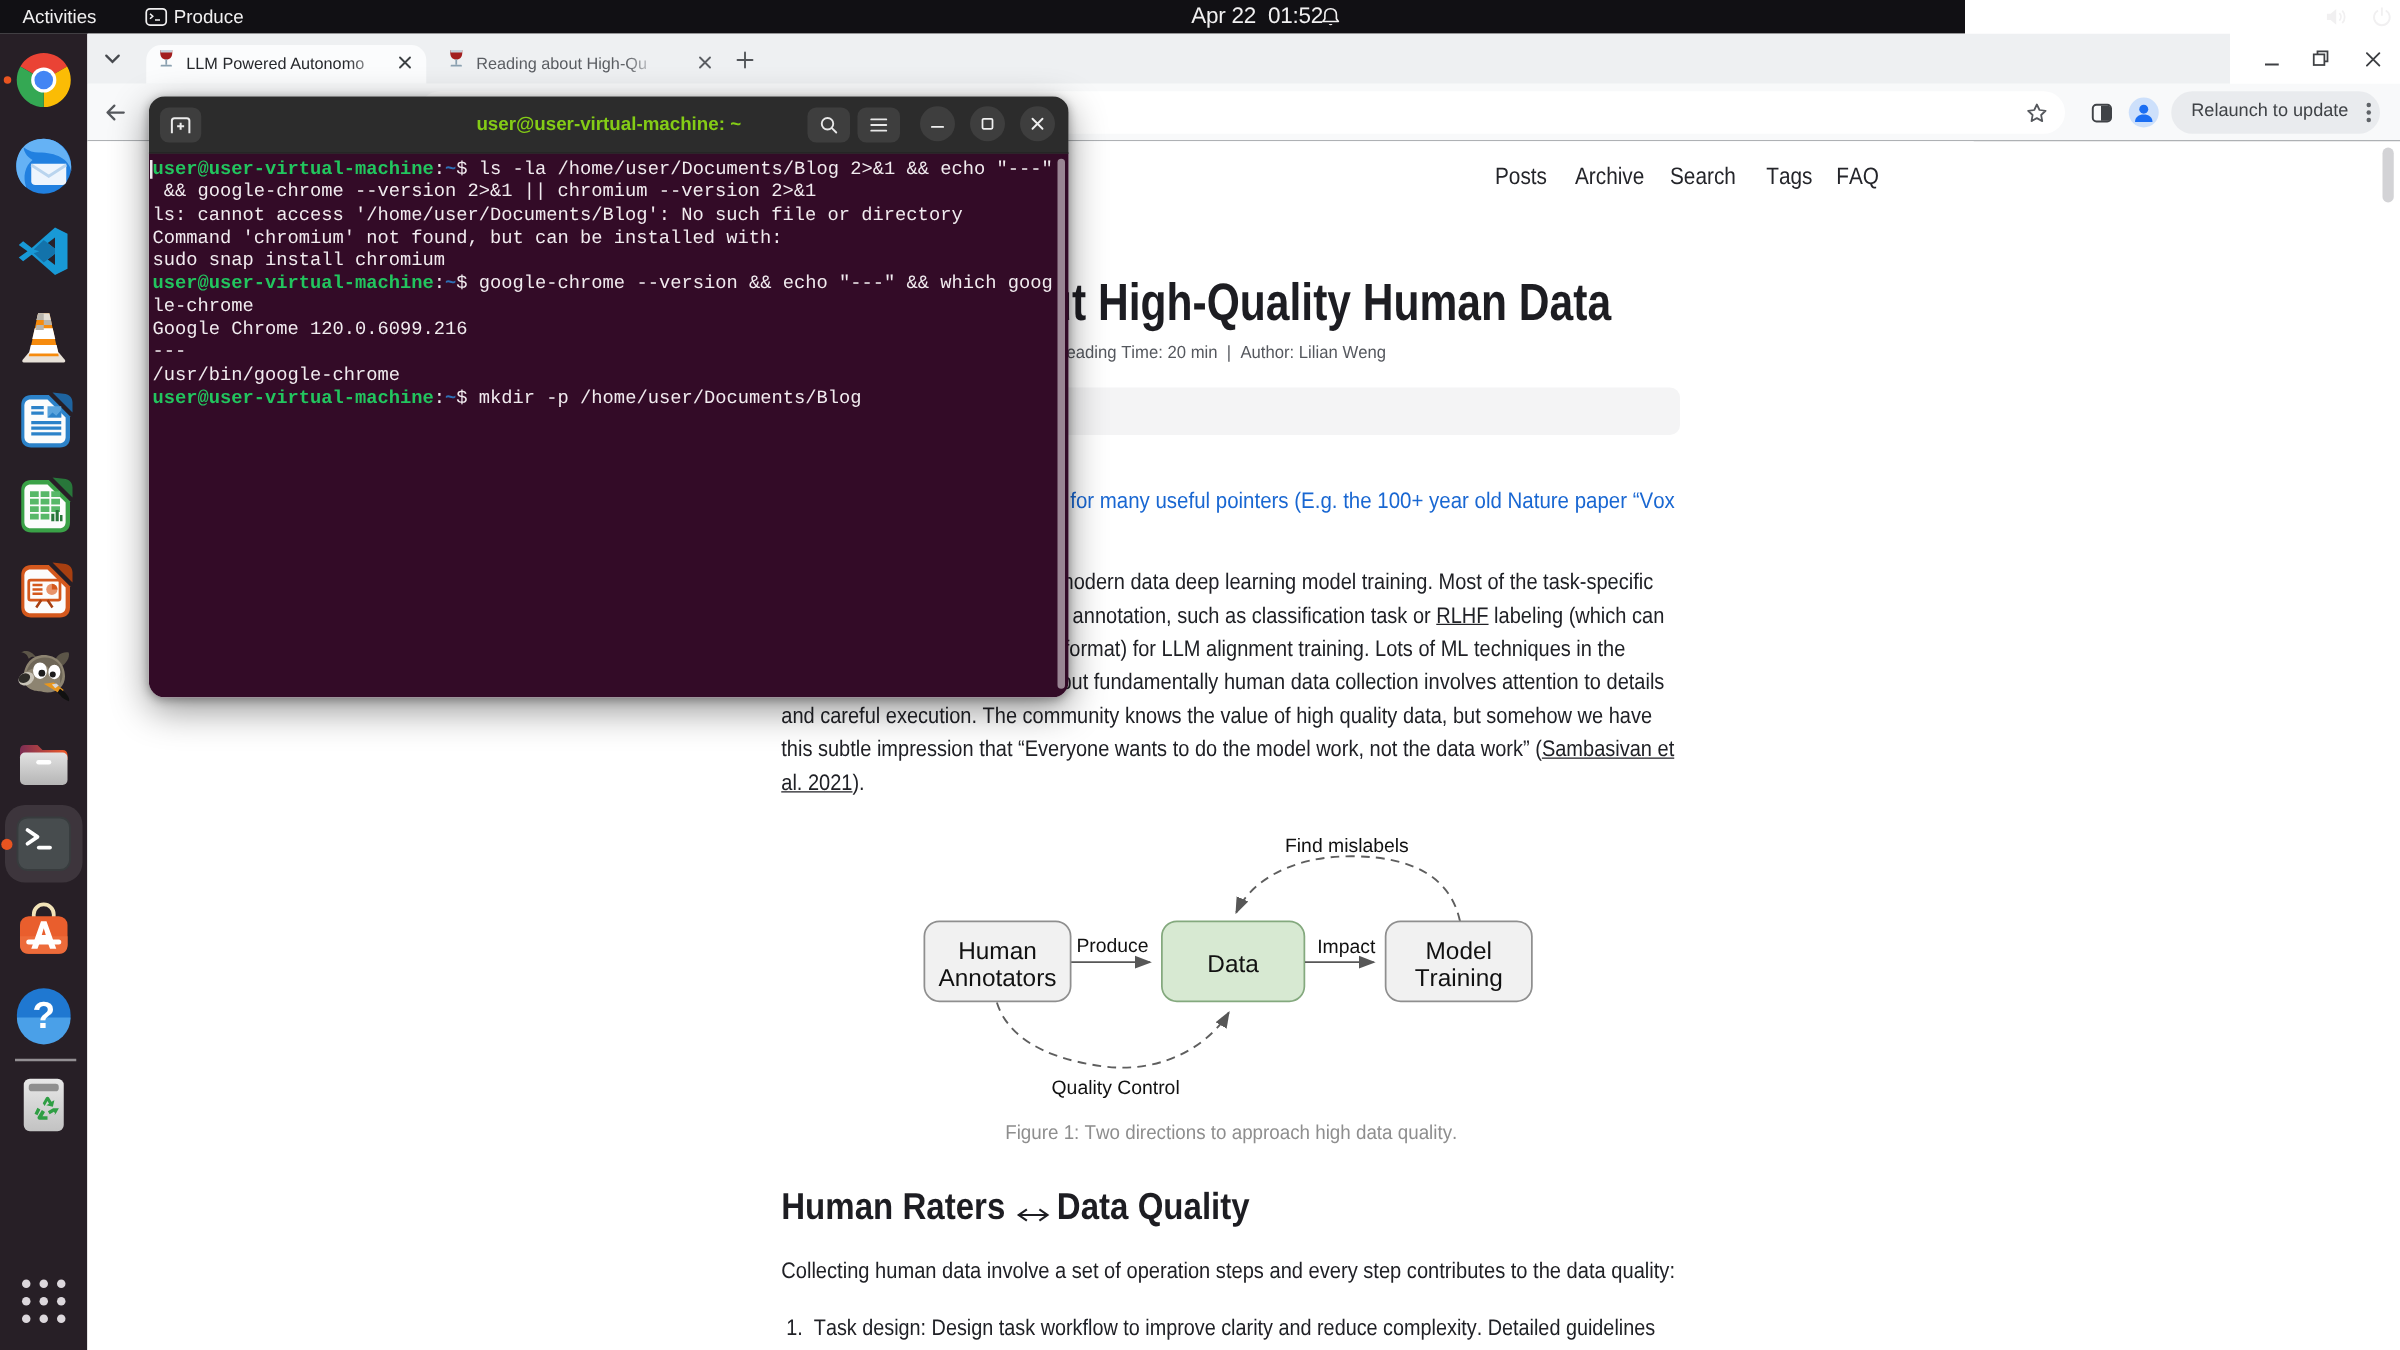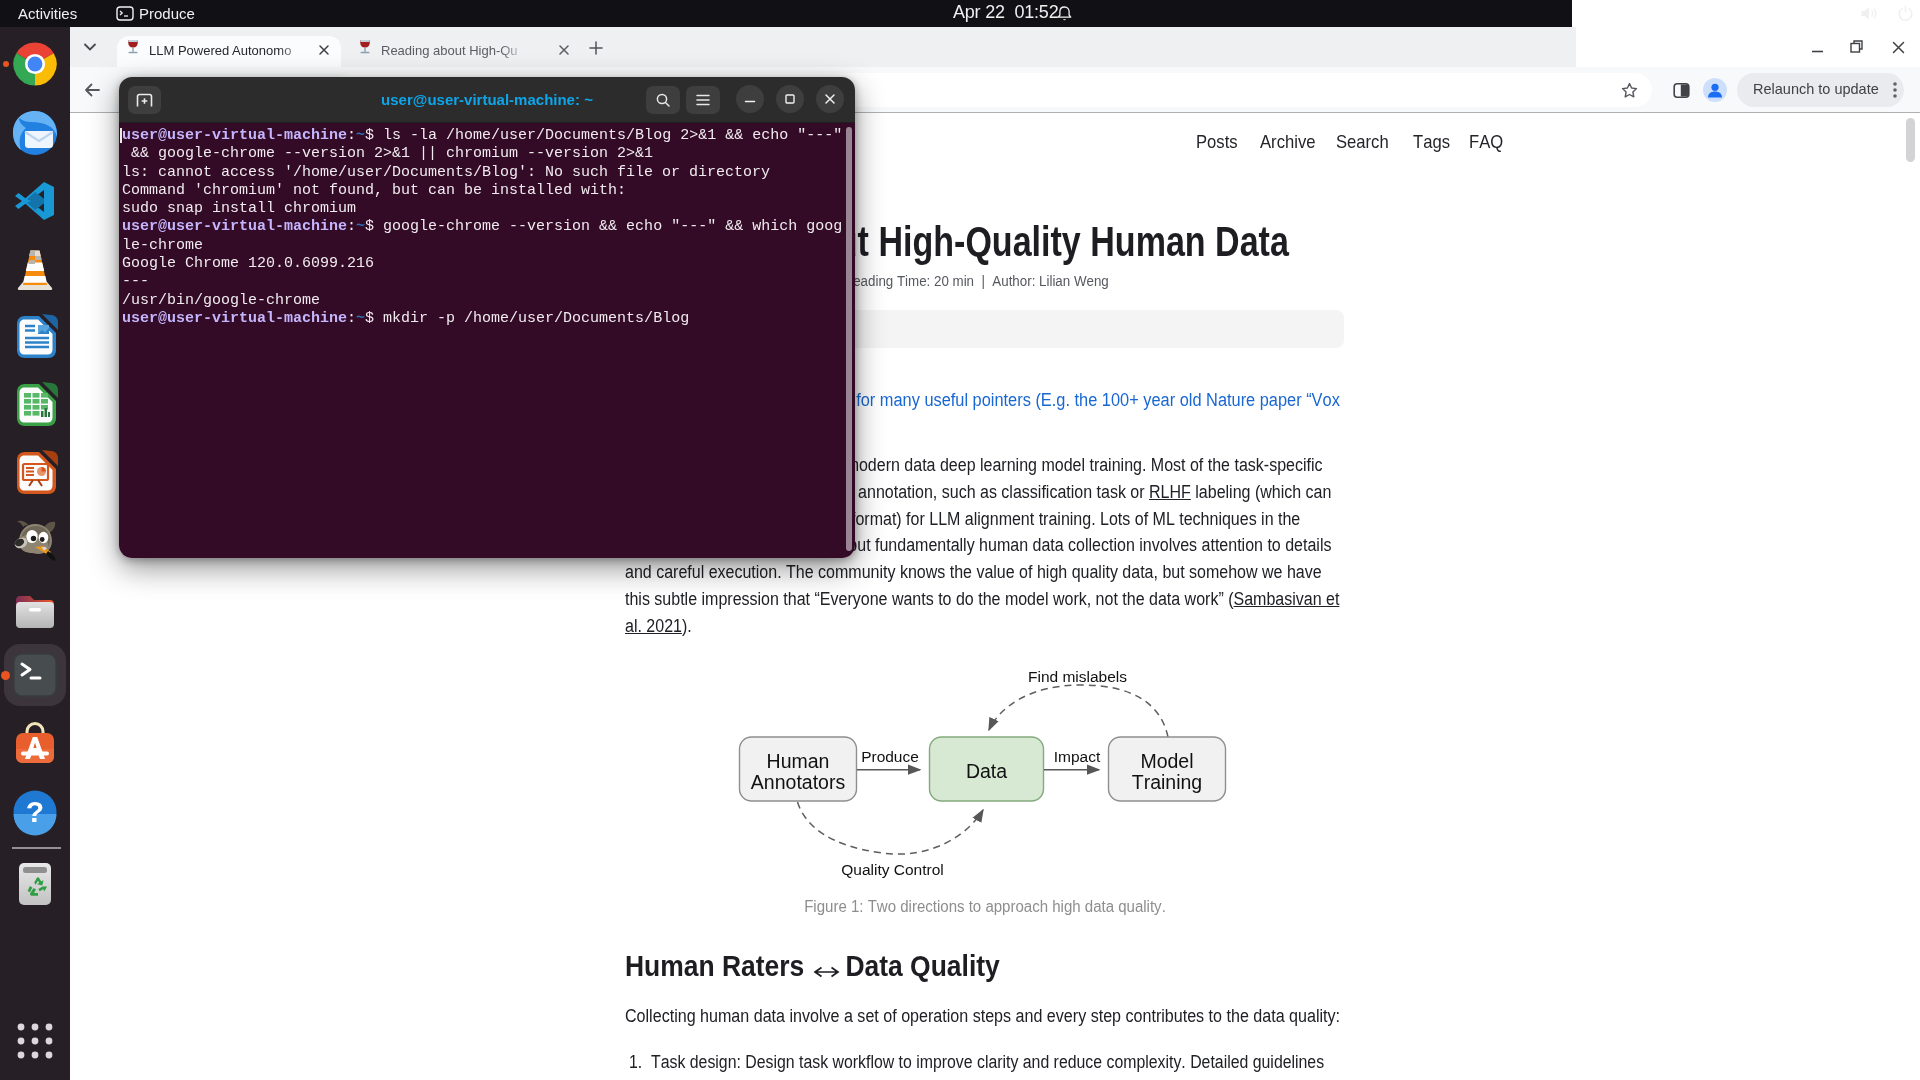--- a/index.html
+++ b/index.html
@@ -7,35 +7,35 @@
   body { position:relative; background:#fff; font-family:"Liberation Sans",sans-serif; }
   .abs { position:absolute; }
   
   #topbar { position:absolute; left:0; top:0; width:1572px; height:27px; background:#111014; color:#f1f0f1; font-size:15px; }
   #topbar .it { position:absolute; top:4px; line-height:19px; }
   
   #dock { position:absolute; left:0; top:27px; width:70px; height:1053px; background:#271f26; }
   #dock svg.ic { position:absolute; left:11px; width:48px; height:48px; }
   
   #cwin { position:absolute; left:70px; top:27px; width:1850px; height:1053px; background:#fff; }
-  #tabstrip { position:absolute; left:0; top:0; width:1506px; height:40px; background:#eef0f2; }
+  #tabstrip { position:absolute; left:0; top:0; width:1714px; height:40px; background:#eef0f2; }
   #toolbar { position:absolute; left:0; top:40px; width:1850px; height:45px; background:#f8f9fa; }
   #divider { position:absolute; left:0; top:85px; width:1850px; height:1px; background:#aeb1b4; }
   #content { position:absolute; left:0; top:86px; width:1509px; height:967px; background:#fff; font-kerning:none; }
   .tab { position:absolute; top:9px; height:31px; }
   .tabtitle { font-size:13px; color:#45484d; white-space:nowrap; overflow:hidden; -webkit-mask-image:linear-gradient(90deg,#000 82%,transparent); }
   #content .nav a { position:absolute; top:0; color:#24252a; font-size:19px; text-decoration:none; transform:scaleX(.875); transform-origin:left top; }
   
   #term { position:absolute; left:119px; top:77px; width:736px; height:481px; border-radius:13px; overflow:hidden; box-shadow:0 10px 30px rgba(0,0,0,.42), 0 2px 8px rgba(0,0,0,.3); }
   #ttitle { position:absolute; left:0; top:0; width:736px; height:46px; background:#2c2c2c; border-bottom:1px solid #1e1e1e; }
   #tbody { position:absolute; left:0; top:46px; width:736px; height:435px; background:#330b27; }
   .tbtn { position:absolute; background:#3e3e3e; border-radius:7px; }
   .tcirc { position:absolute; background:#3e3e3e; border-radius:50%; width:28px; height:28px; top:8px; }
   #tpre { position:absolute; left:3px; top:4px; font-family:"Liberation Mono",monospace; font-size:15px; line-height:18.3px; color:#f1ebef; white-space:pre; }
-  #tpre .g { color:#c4b5fd; font-weight:bold; }
+  #tpre .g { color:#22c55e; font-weight:bold; }
   #tpre .bl { color:#2e6fb5; font-weight:bold; }
 </style>
 </head>
 <body>
 
 <div id="topbar">
   <span class="it" style="left:18px;">Activities</span>
   <svg class="it" style="left:116px; top:6px;" width="18" height="15" viewBox="0 0 18 15">
     <rect x="1" y="1" width="16" height="13" rx="3" fill="none" stroke="#f1f0f1" stroke-width="1.4"></rect>
     <path d="M4 5 l2.2 2 L4 9" fill="none" stroke="#f1f0f1" stroke-width="1.3"></path>
@@ -354,21 +354,21 @@
   </div>
 </div>
 
 <div id="term">
   <div id="ttitle">
     <div class="tbtn" style="left:9px; top:9px; width:33px; height:28px;"></div>
     <svg class="abs" style="left:17px; top:16px;" width="17" height="15" viewBox="0 0 17 15">
       <path d="M1.5 13.5 V3.5 c0-1.3 .8-2 2-2 h10 c1.2 0 2 .7 2 2 V13.5" fill="none" stroke="#ececec" stroke-width="1.6"></path>
       <path d="M8.5 5.2 v5.6 M5.7 8 h5.6" stroke="#ececec" stroke-width="1.6"></path>
     </svg>
-    <div class="abs" style="left:0; top:14px; width:736px; text-align:center; font-size:15px; font-weight:bold; color:#0ea5e9;">user@user-virtual-machine: ~</div>
+    <div class="abs" style="left:0; top:14px; width:736px; text-align:center; font-size:15px; font-weight:bold; color:#84cc16;">user@user-virtual-machine: ~</div>
     <div class="tbtn" style="left:527px; top:9px; width:34px; height:28px;"></div>
     <svg class="abs" style="left:536px; top:15px;" width="16" height="16" viewBox="0 0 16 16">
       <circle cx="7" cy="7" r="4.6" fill="none" stroke="#e8e8e8" stroke-width="1.5"></circle>
       <path d="M10.5 10.5 L14 14" stroke="#e8e8e8" stroke-width="1.5" stroke-linecap="round"></path>
     </svg>
     <div class="tbtn" style="left:567px; top:9px; width:34px; height:28px;"></div>
     <svg class="abs" style="left:576px; top:16px;" width="16" height="14" viewBox="0 0 16 14">
       <path d="M2 2.5 H14 M2 7 H14 M2 11.5 H14" stroke="#e8e8e8" stroke-width="1.5" stroke-linecap="round"></path>
     </svg>
     <div class="tcirc" style="left:617px;"></div>

